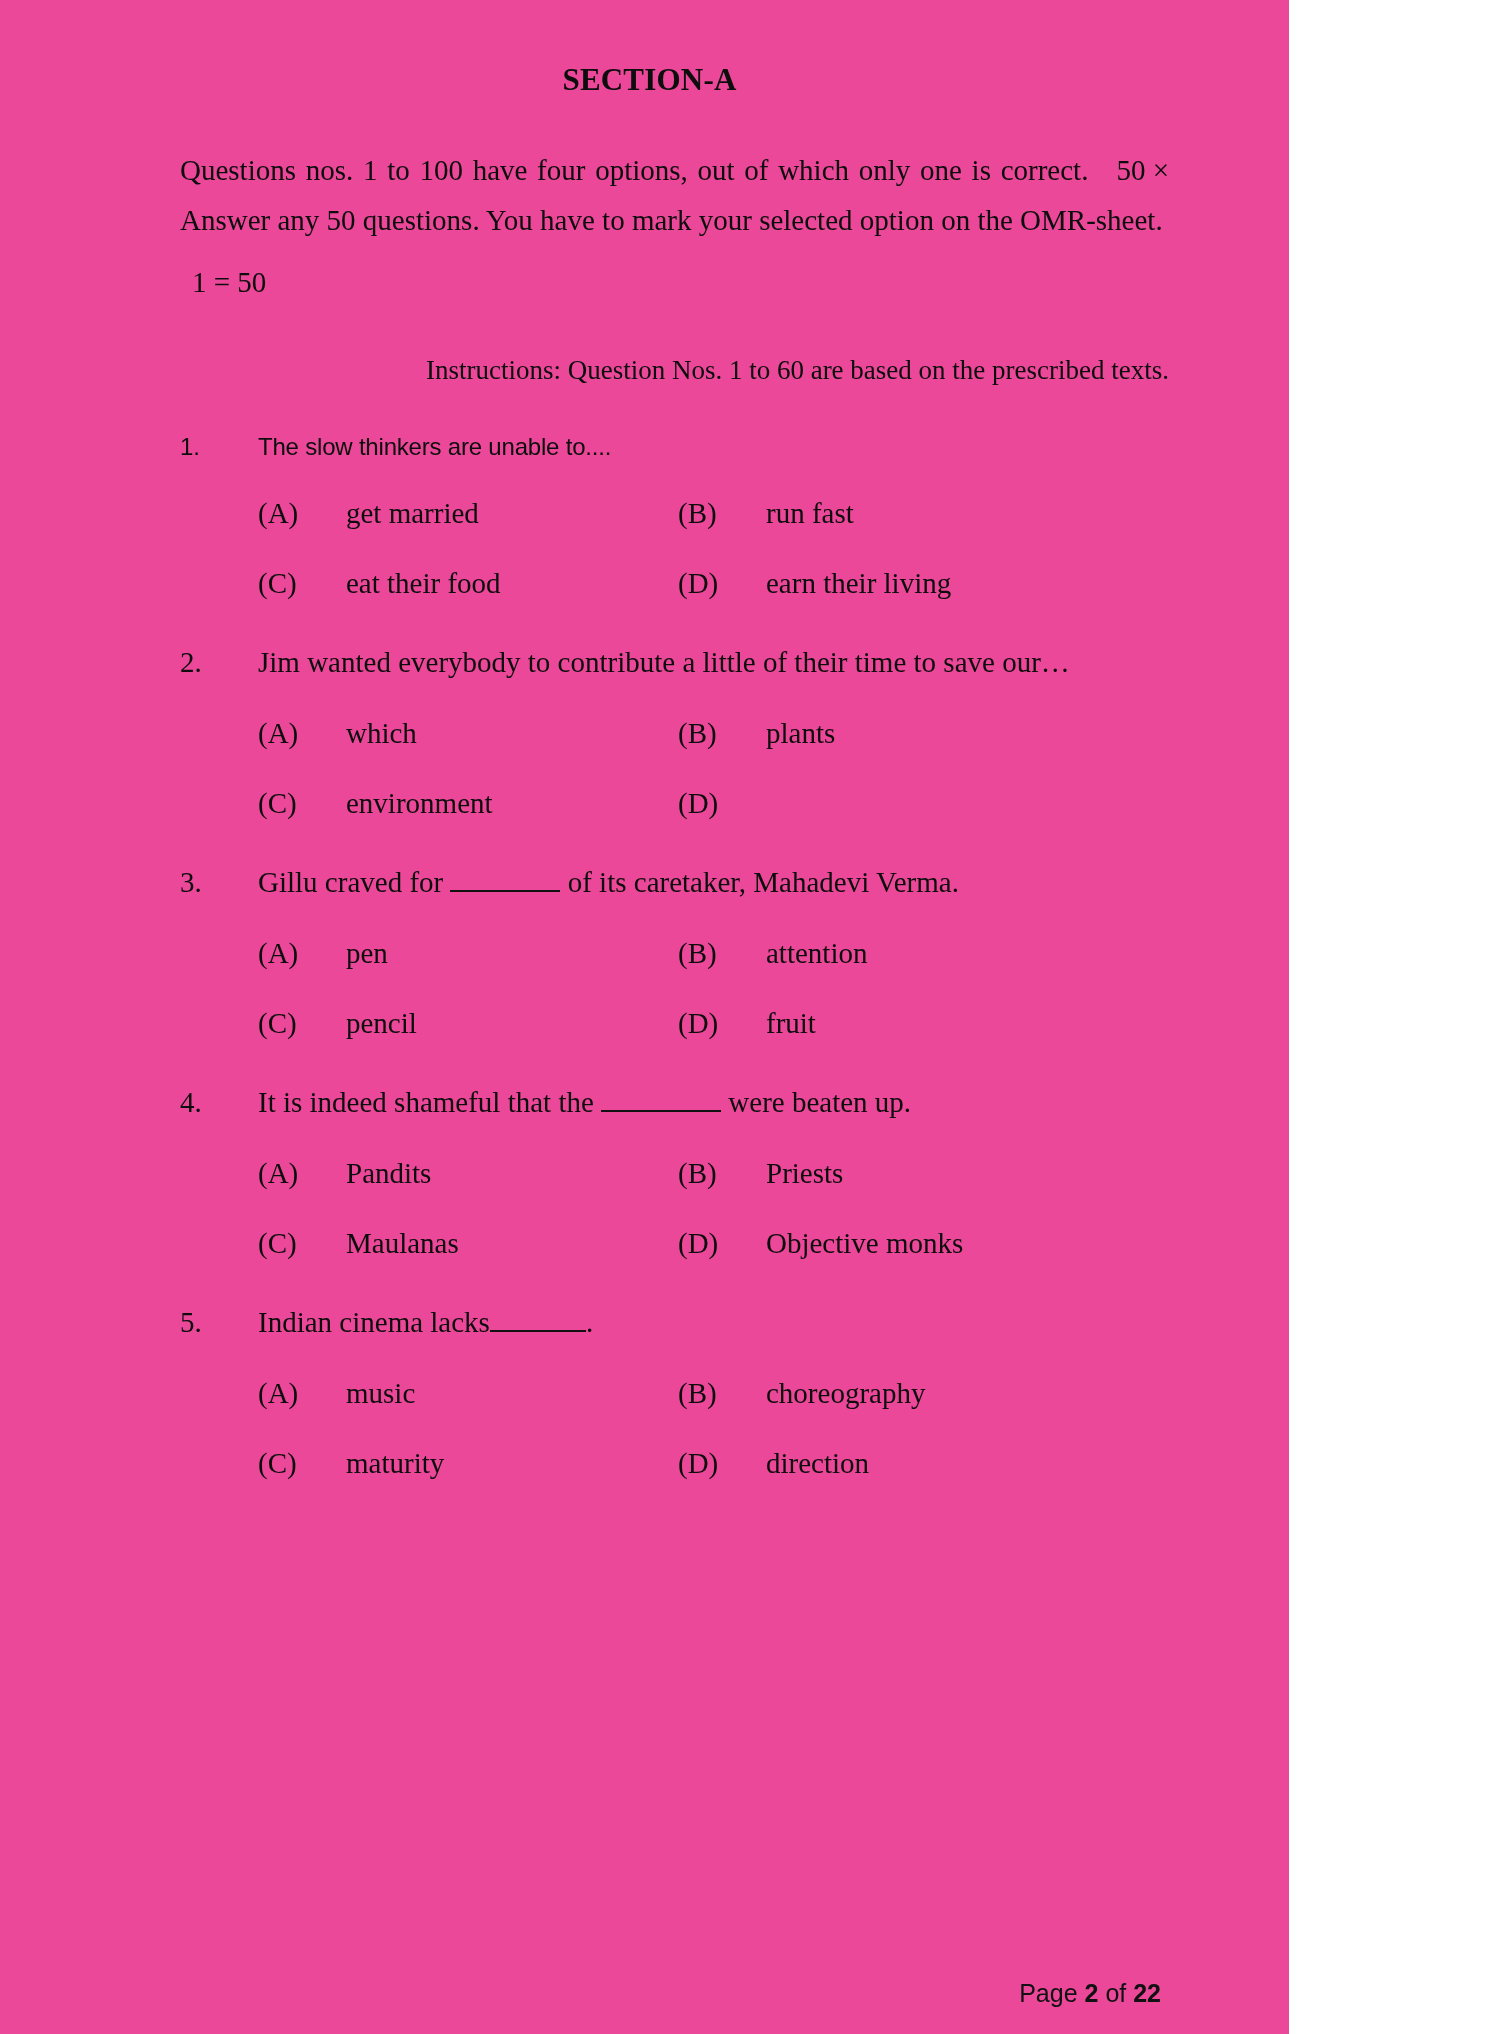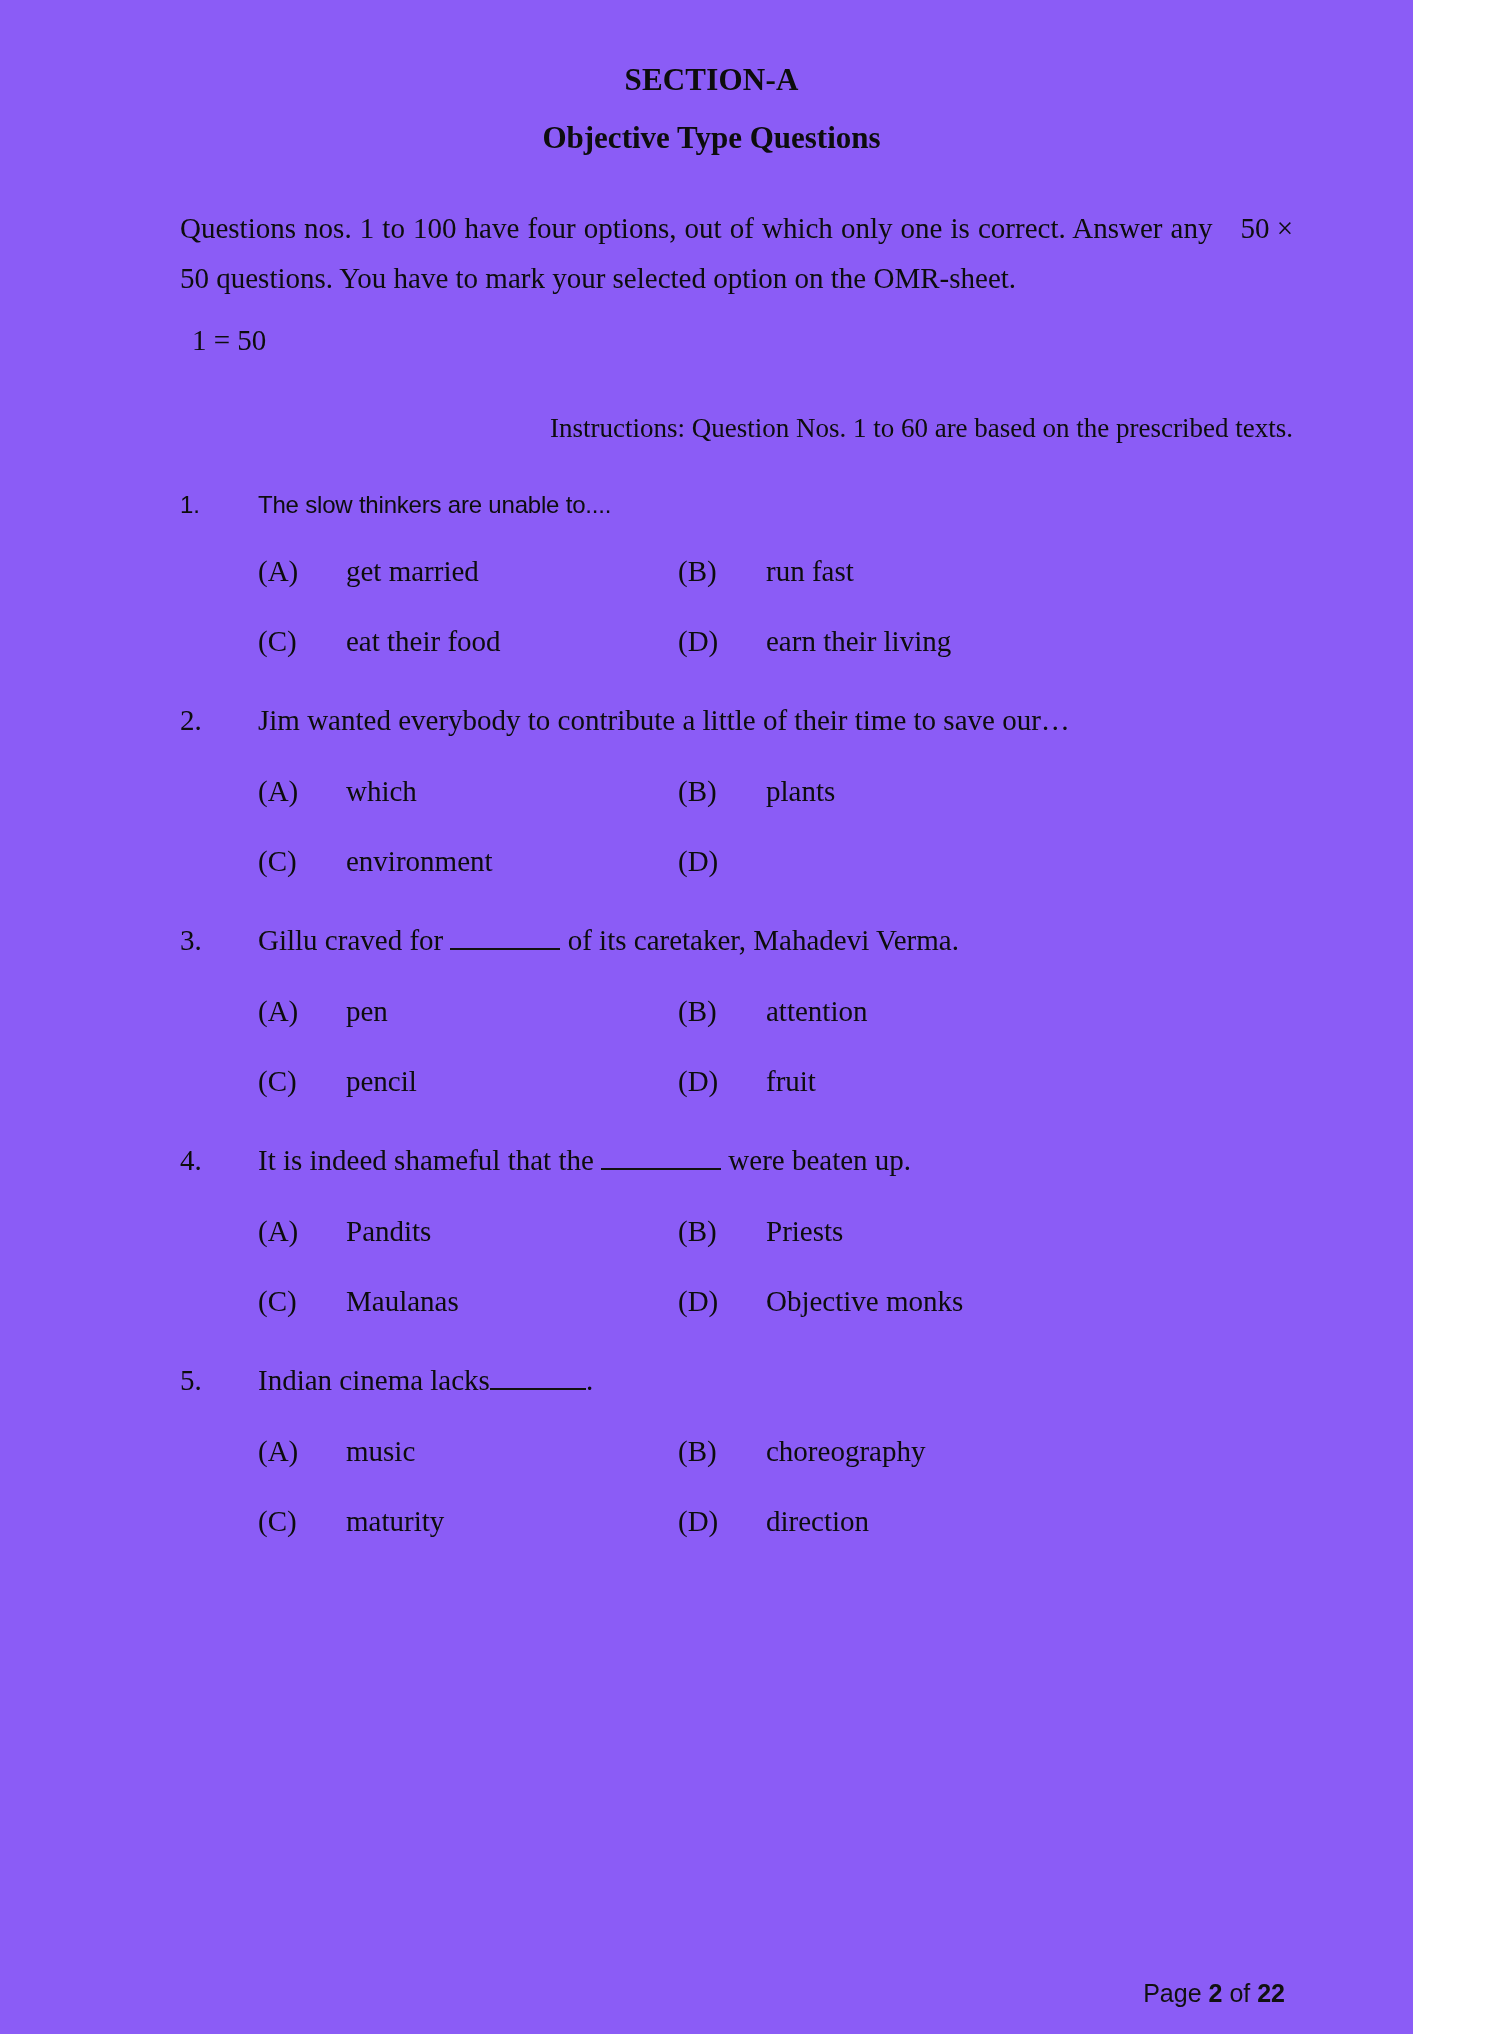--- a/index.html
+++ b/index.html
@@ -12,25 +12,25 @@
     width: 1505px;
     height: 2034px;
     font-family: "Liberation Serif", "DejaVu Serif", serif;
     color: #0d0d0d;
     -webkit-font-smoothing: antialiased;
     position: relative;
     overflow: hidden;
   }
   .page {
     position: relative;
-    width: 1413px;
+    width: 1289px;
     height: 2034px;
     box-sizing: border-box;
     padding: 48px 120px 0 180px;
-    background: #8b5cf6;
+    background: #ec4899;
   }
 
   
   .section-head {
     text-align: center;
     font-weight: bold;
     font-size: 31px;
     letter-spacing: 0.2px;
     margin: 14px 0 0 0;
     padding-right: 50px;
@@ -140,21 +140,20 @@
     color: #111;
   }
   .footer b { font-weight: bold; }
 </style>
 </head>
 <body>
 
 <div class="page">
 
   <div class="section-head">SECTION-A</div>
-  <div class="section-sub">Objective Type Questions</div>
 
   <p class="intro">
     <span class="marks">50 ×</span>
     <span>Questions nos. 1 to 100 have four options, out of which only one is correct. Answer any 50 questions. You have to mark your selected option on the OMR-sheet.</span>
   </p>
   <p class="marks-line">1 = 50</p>
 
   <p class="instructions">Instructions: Question Nos. 1 to 60 are based on the prescribed texts.</p>
 
   <div id="questions">

